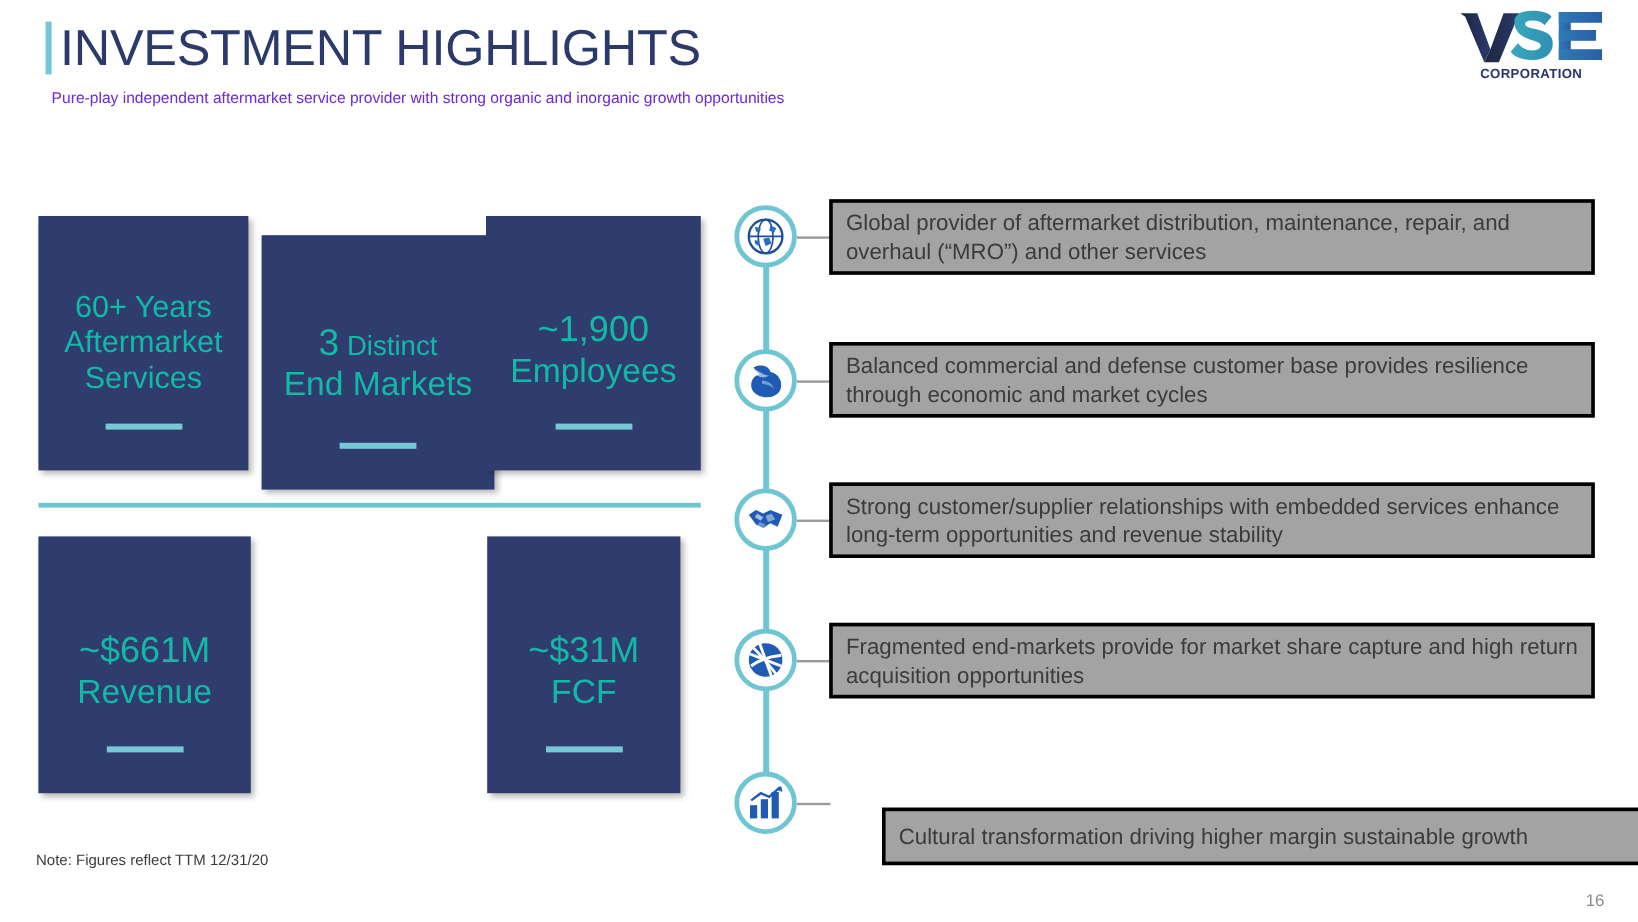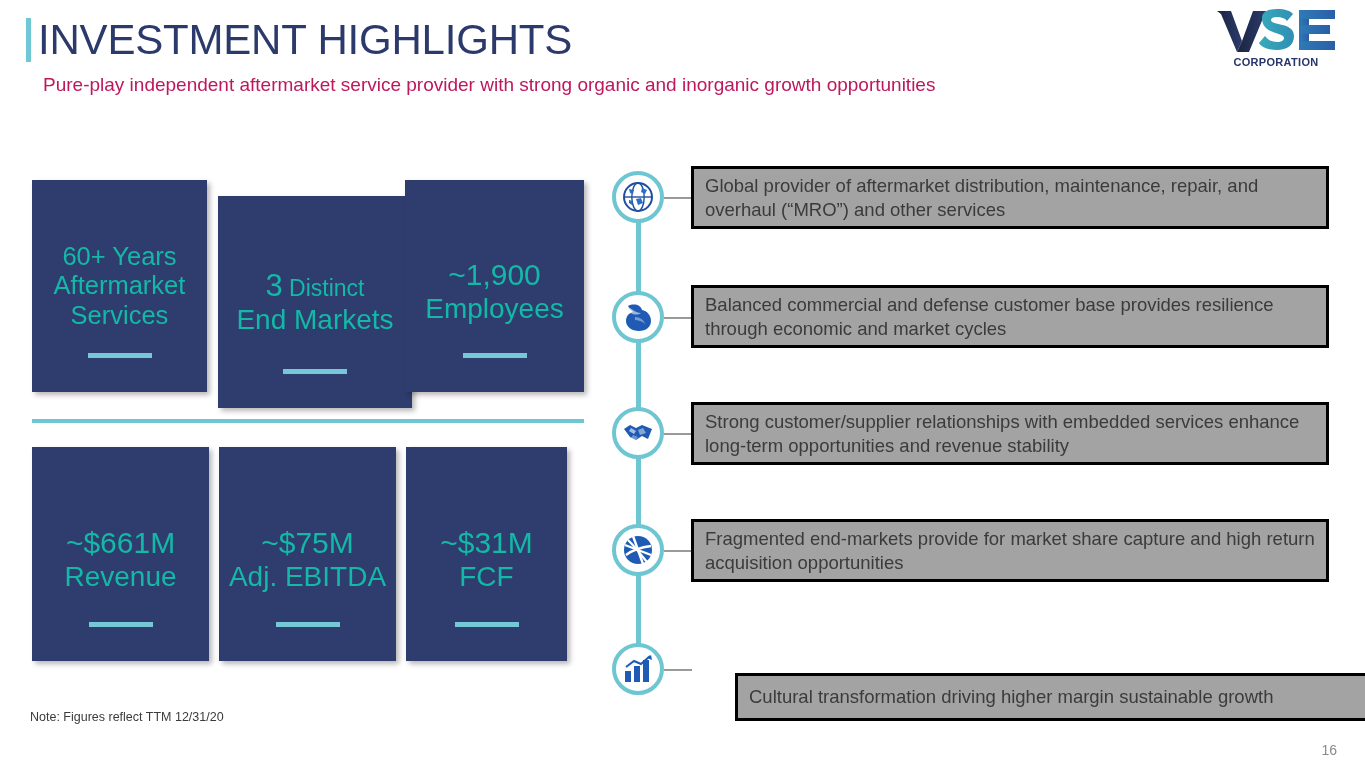--- a/index.html
+++ b/index.html
@@ -14,21 +14,21 @@
     position: relative;
     width: 1365px;
     height: 768px;
     background: #ffffff;
     overflow: hidden;
   }
 
   
   #title-row {
     position: absolute;
-    left: 26px;
+    left: 38px;
     top: 18px;
     display: flex;
     align-items: center;
     justify-content: center;
   }
   #title-accent {
     width: 5px;
     height: 44px;
     background: #6fc9d4;
     margin-right: 7px;
@@ -38,22 +38,22 @@
     color: #2b3a6b;
     letter-spacing: -0.2px;
     line-height: 1;
     white-space: nowrap;
     font-weight: 400;
   }
   #page-subtitle {
     position: absolute;
     left: 43px;
     top: 74px;
-    font-size: 19px;
-    color: #be185d;
+    font-size: 13px;
+    color: #6d28d9;
     white-space: nowrap;
     font-weight: 400;
   }
 
   
   #logo {
     position: absolute;
     right: 28px;
     top: 8px;
     width: 122px;
@@ -252,27 +252,20 @@
   <div id="row-divider"></div>
 
   <div class="stat-box" style="left:32px; top:447px; width:177px; height:214px;">
     <div class="stat-lines">
       <span class="l big">~$661M</span>
       <span class="l small">Revenue</span>
     </div>
     <div class="stat-underline"></div>
   </div>
 
-  <div class="stat-box" style="left:219px; top:447px; width:177px; height:214px;">
-    <div class="stat-lines">
-      <span class="l big">~$75M</span>
-      <span class="l small">Adj. EBITDA</span>
-    </div>
-    <div class="stat-underline"></div>
-  </div>
 
   <div class="stat-box" style="left:406px; top:447px; width:161px; height:214px;">
     <div class="stat-lines">
       <span class="l big">~$31M</span>
       <span class="l small">FCF</span>
     </div>
     <div class="stat-underline"></div>
   </div>
 
   <div id="spine"></div>

